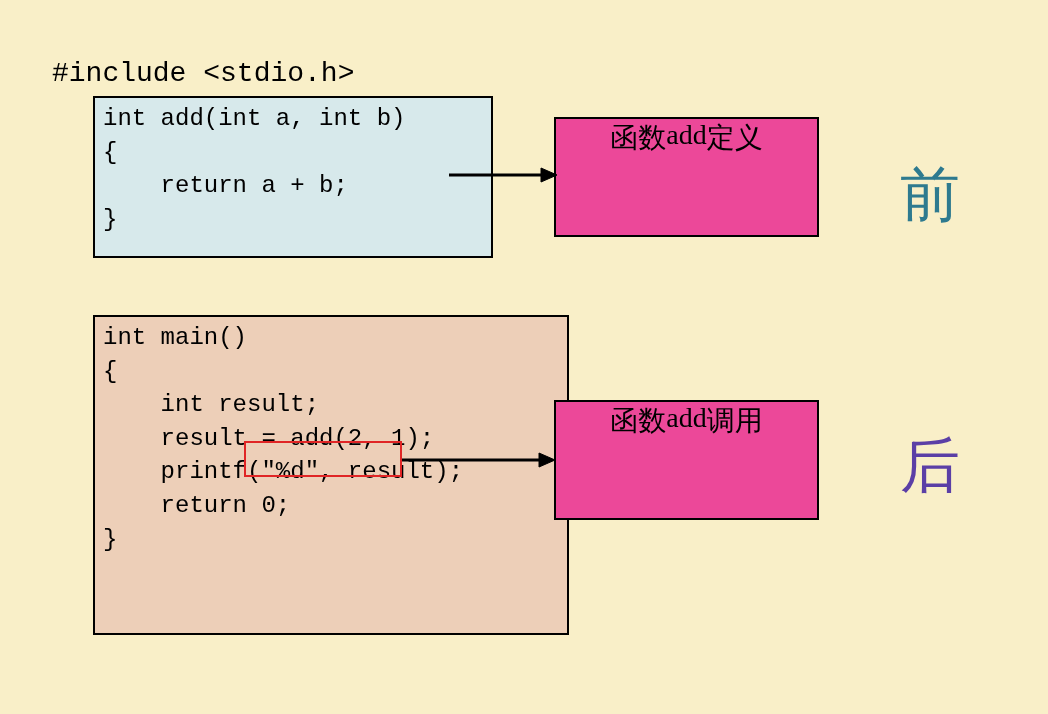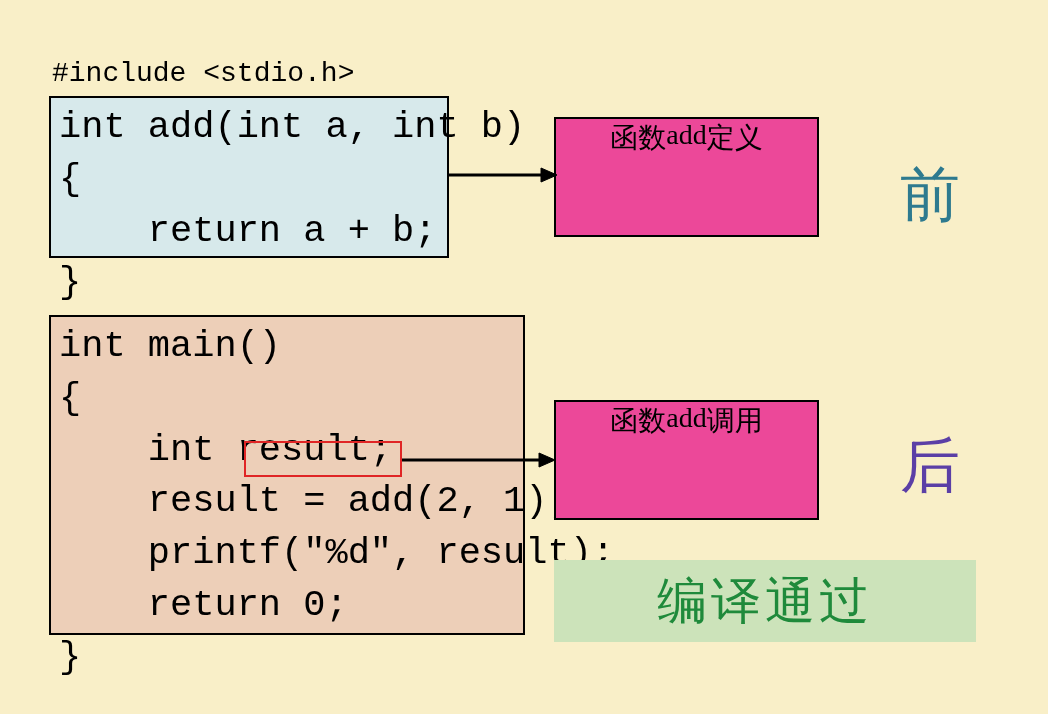--- a/index.html
+++ b/index.html
@@ -18,24 +18,25 @@
     position: absolute;
     left: 52px;
     top: 58px;
     font-size: 28px;
     color: #000;
     white-space: pre;
   }
   .code-box {
     position: absolute;
     border: 2px solid #000;
-    font-size: 37px;
+    font-size: 24px;
     line-height: 1.4;
     white-space: pre;
     padding: 4px 8px;
+    margin-left: 44px;
   }
   .box-blue {
     left: 49px;
     top: 96px;
     width: 400px;
     height: 162px;
     background: #d7e9eb;
   }
   .box-orange {
     left: 49px;
@@ -141,21 +142,20 @@
 
   <div class="label-box label-call">
     <span>函数</span>
     <span class="mono">add</span>
     <span>调用</span>
   </div>
 
   <div class="big-char char-before">前</div>
   <div class="big-char char-after">后</div>
 
-  <div class="compile-pass">编译通过</div>
 
   <svg class="arrow" style="left:449px; top:165px; width:110px; height:20px;">
     <line x1="0" y1="10" x2="92" y2="10" stroke="#000" stroke-width="3"></line>
     <polygon points="92,3 108,10 92,17" fill="#000"></polygon>
   </svg>
 
   <svg class="arrow" style="left:402px; top:450px; width:155px; height:20px;">
     <line x1="0" y1="10" x2="137" y2="10" stroke="#000" stroke-width="3"></line>
     <polygon points="137,3 153,10 137,17" fill="#000"></polygon>
   </svg>

